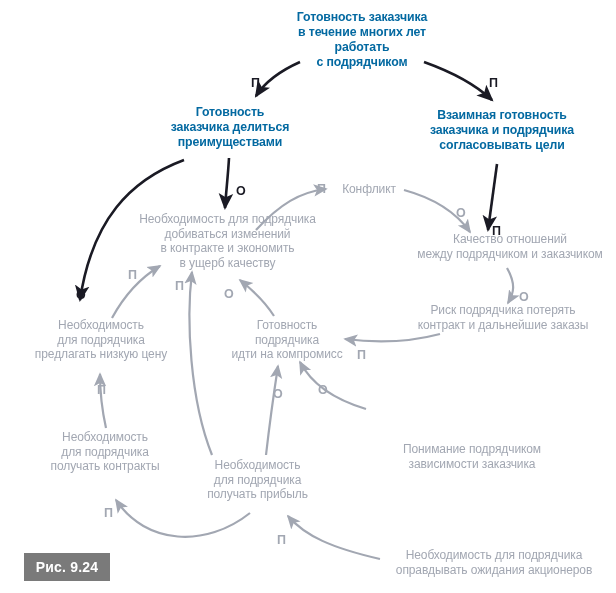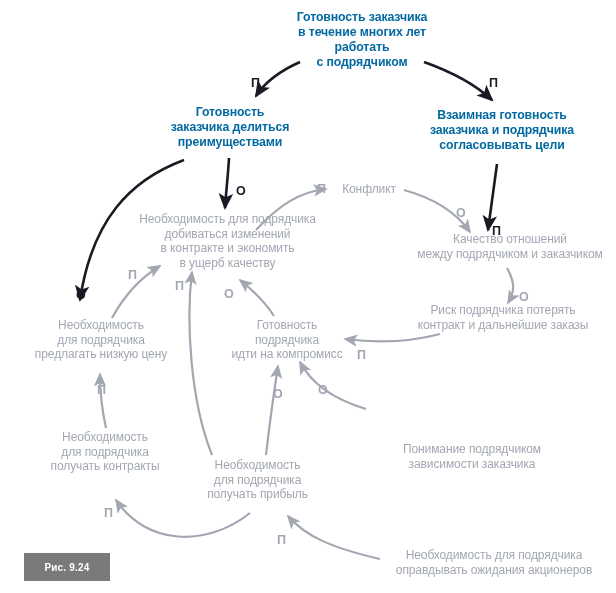--- a/index.html
+++ b/index.html
@@ -55,21 +55,21 @@
     width: 86px;
     height: 28px;
     background: #7a7a7a;
     display: flex;
     align-items: center;
     justify-content: center;
   }
   .caption-box span {
     color: #ffffff;
     font-weight: bold;
-    font-size: 10px;
+    font-size: 14px;
     letter-spacing: 0.2px;
   }
 </style>
 </head>
 <body>
 
 <div id="canvas">
 
   <svg class="arrows" viewBox="0 0 616 593" xmlns="http://www.w3.org/2000/svg">
     <defs>

